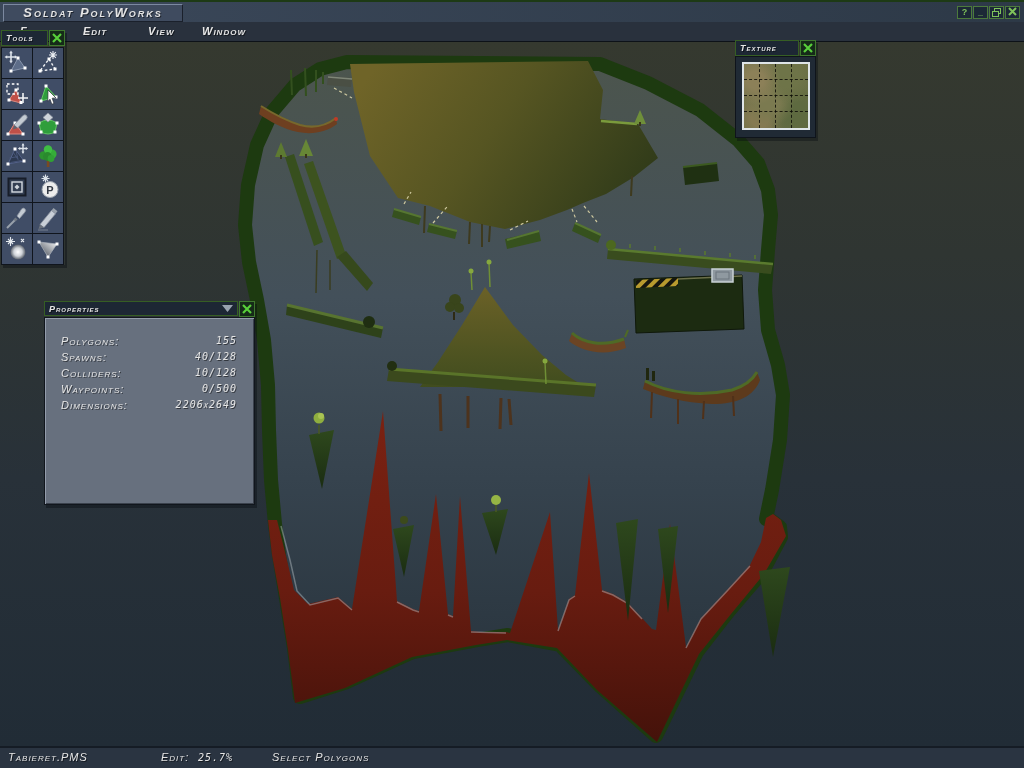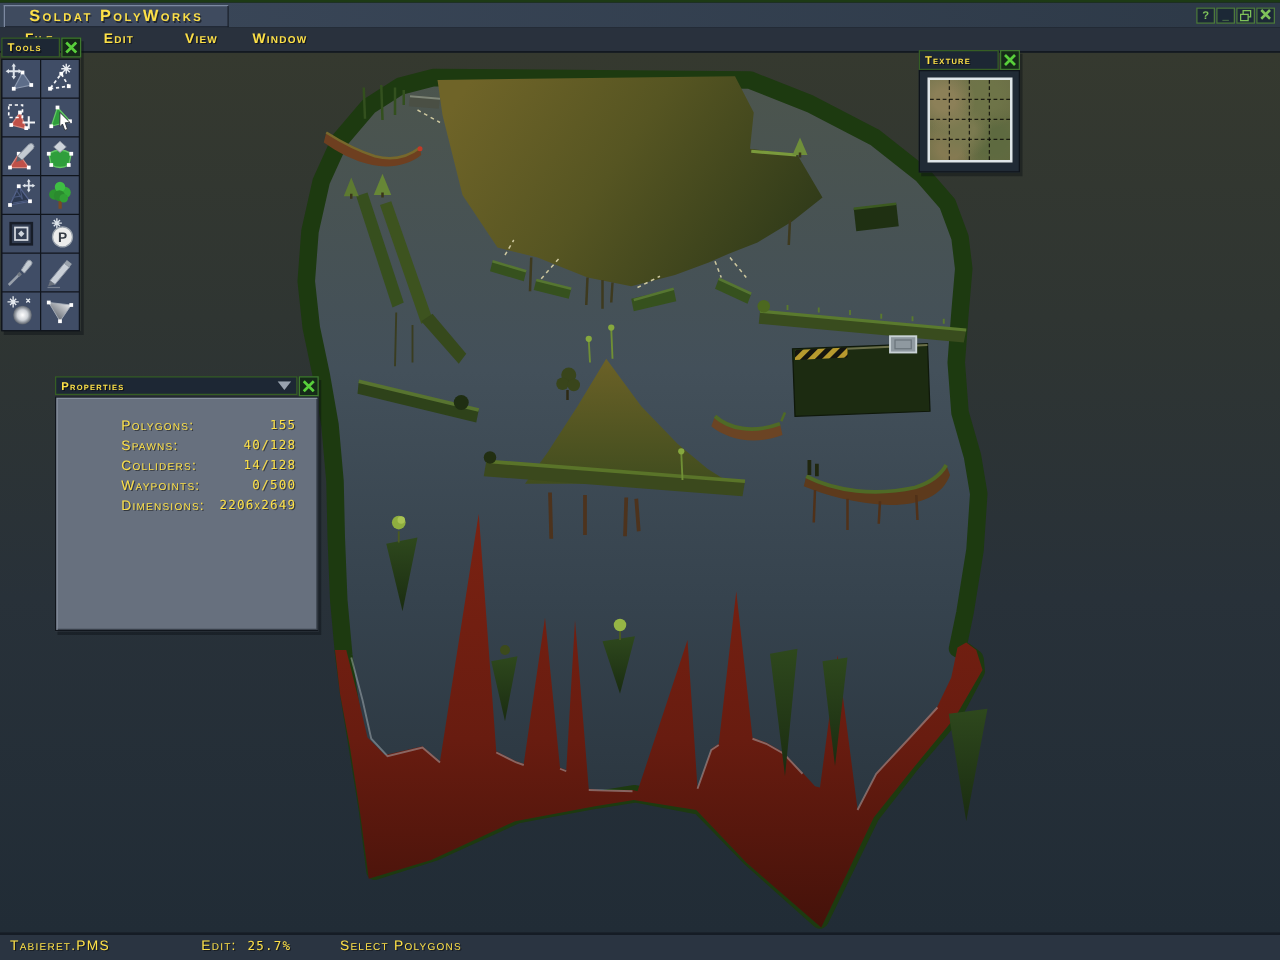--- a/index.html
+++ b/index.html
@@ -1,20 +1,20 @@
 <!DOCTYPE html>
 <html><head>
 <meta charset="utf-8">
 <style>
   html,body{margin:0;padding:0;}
   body{width:1024px;height:768px;overflow:hidden;position:relative;
        background:#0b0f14;font-family:"Liberation Sans",sans-serif;
        -webkit-font-smoothing:none;}
-  .pix{font-variant:small-caps;letter-spacing:1px;color:#fde047;
-       text-shadow:1px 1px 0 rgba(0,0,0,.5);}
+  .pix{font-variant:small-caps;letter-spacing:1px;color:#e5e5e5;
+       text-shadow:1px 1px 0 rgba(0,0,0,.5);font-style:italic;}
   
   #titlebar{position:absolute;left:0;top:0;width:1024px;height:22px;
     background:linear-gradient(90deg,#3b485a,#2d3947);
     border-top:2px solid #1d3a15;box-sizing:border-box;}
   #titlebox{position:absolute;left:3px;top:2px;width:180px;height:18px;
     background:#3f4b5f;border-top:1px solid #7c89a0;border-left:1px solid #7c89a0;
     border-right:1px solid #1a202b;border-bottom:1px solid #1a202b;
     box-sizing:border-box;text-align:center;line-height:16px;
     font-size:13px;font-weight:bold;letter-spacing:2px;}
   #winbtns{position:absolute;right:4px;top:4px;display:flex;gap:1px;}
@@ -60,21 +60,21 @@
       linear-gradient(135deg,#75754e,#62693f);}
   .tvl{position:absolute;top:0;width:0;height:100%;border-left:1px dashed rgba(8,8,4,.8);}
   .thl{position:absolute;left:0;height:0;width:100%;border-top:1px dashed rgba(8,8,4,.8);}
   
   #propwin{left:44px;top:301px;width:211px;}
   #propbar .wtitle{height:15px;}
   #propbody{height:188px;background:#67707e;border:1px solid #11161d;
     box-shadow:inset 1px 1px 0 #939cab,inset -1px -1px 0 #3a414c;
     box-sizing:border-box;padding-top:15px;}
   .prow{display:flex;justify-content:space-between;height:16px;line-height:16px;
-    padding:0 17px 0 16px;font-size:11px;margin-left:36px;}
+    padding:0 17px 0 16px;font-size:11px;}
   .pval{font-family:"DejaVu Sans Mono",monospace;font-size:10px;letter-spacing:1px;}
   
   #statusbar{position:absolute;left:0;top:746px;width:1024px;height:22px;
     background:#2a3441;border-top:2px solid #151c25;box-sizing:border-box;}
   .sitem{position:absolute;top:3px;font-size:11px;}
   #st-file{left:8px}#st-zlabel{left:161px}
   #st-zval{left:198px;font-family:"DejaVu Sans Mono",monospace;font-size:10px;
     letter-spacing:1px;top:4px;}
   #st-mode{left:272px}
 </style>
@@ -518,21 +518,21 @@
     <div class="prow">
       <span class="pix">Polygons:</span>
       <span class="pval pix">155</span>
       </div>
     <div class="prow">
       <span class="pix">Spawns:</span>
       <span class="pval pix">40/128</span>
       </div>
     <div class="prow">
       <span class="pix">Colliders:</span>
-      <span class="pval pix">14/128</span>
+      <span class="pval pix">10/128</span>
       </div>
     <div class="prow">
       <span class="pix">Waypoints:</span>
       <span class="pval pix">0/500</span>
       </div>
     <div class="prow">
       <span class="pix">Dimensions:</span>
       <span class="pval pix">2206x2649</span>
       </div>
   </div>

